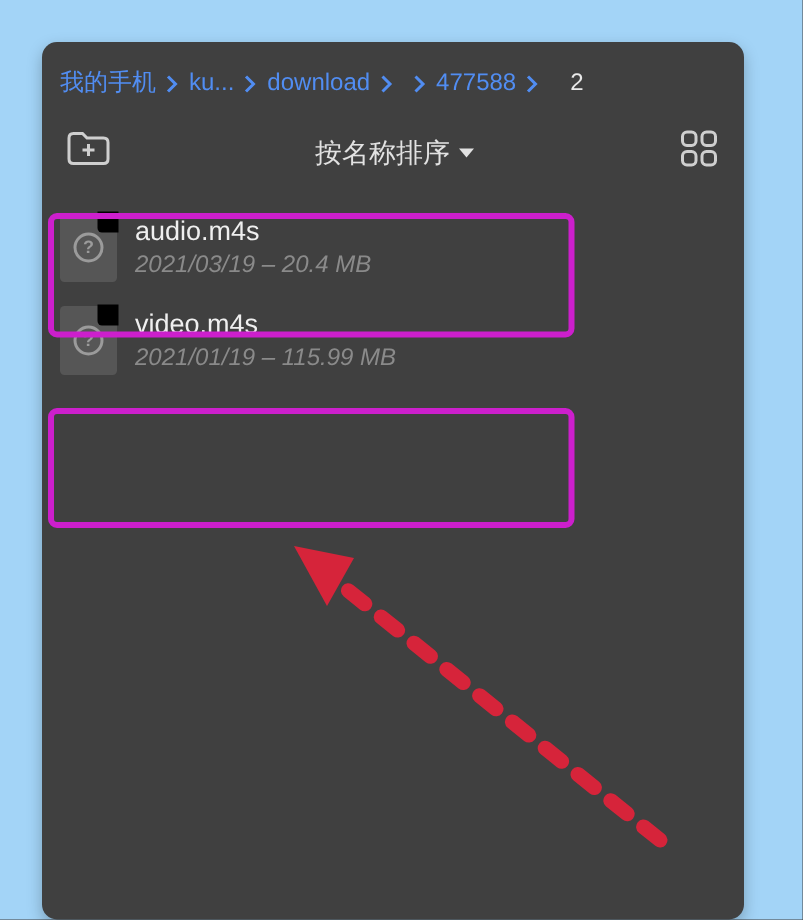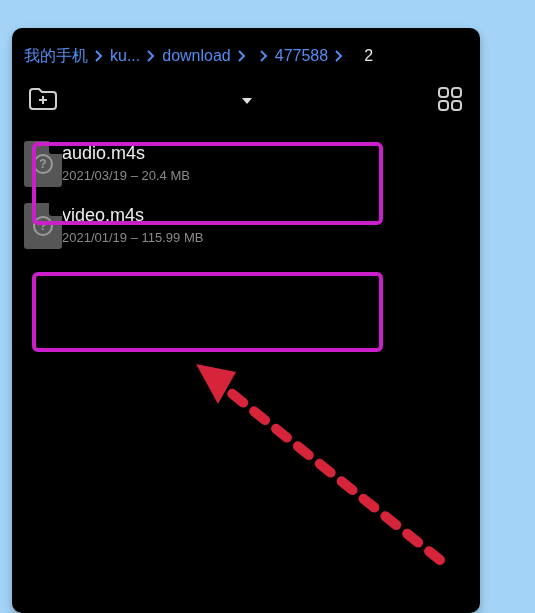--- a/index.html
+++ b/index.html
@@ -7,25 +7,25 @@
     padding: 0;
     background: #a3d4f7;
     font-family: "PingFang SC", "Microsoft YaHei", -apple-system, sans-serif;
     width: 535px;
     height: 613px;
     overflow: hidden;
     position: relative;
   }
   .phone-frame {
     position: absolute;
-    left: 12px;
+    left: 28px;
     top: 28px;
     width: 468px;
     height: 580px;
-    background: #000000;
+    background: #404040;
     border-radius: 10px;
     box-shadow: 0 4px 10px rgba(0,0,0,0.25);
     padding-top: 5px;
   }
   .breadcrumb {
     display: flex;
     align-items: center;
     padding: 12px 12px 12px 12px;
     font-size: 16px;
     line-height: 22px;
@@ -71,21 +71,21 @@
   .grid-icon {
     color: #cfcfcf;
   }
   .file-list {
     padding: 0 2px;
   }
   .file-row {
     display: flex;
     align-items: center;
     padding: 8px 10px 8px 10px;
-    gap: 0;
+    gap: 12px;
   }
   .file-icon {
     width: 38px;
     height: 46px;
     background: #565656;
     border-radius: 3px 10px 3px 3px;
     position: relative;
     display:flex;
     align-items:center;
     justify-content:center;
@@ -110,23 +110,24 @@
     color:#9b9b9b;font-size:12px;font-weight:700;
   }
   .file-text { display:flex; flex-direction:column; }
   .file-name {
     color: #efefef;
     font-size: 18px;
     line-height:22px;
   }
   .file-meta {
     color: #8a8a8a;
-    font-size: 13px;
+    font-size: 16px;
     line-height:20px;
     margin-top:2px;
+    font-style:italic;
   }
   .hl-box {
     position: absolute;
     border: 4px solid #cc1fcc;
     border-radius: 6px;
     box-sizing: border-box;
     pointer-events: none;
     z-index:5;
   }
   .annot-svg{
@@ -177,20 +178,21 @@
 
   <div class="toolbar">
     <span class="new-folder-icon">
       <svg width="30" height="26" viewBox="0 0 30 26">
         <path d="M2 6 Q2 3 5 3 L11 3 L14 6 L25 6 Q28 6 28 9 L28 20 Q28 23 25 23 L5 23 Q2 23 2 20 Z" fill="none" stroke="#cfcfcf" stroke-width="2"></path>
         <line x1="15" y1="10" x2="15" y2="18" stroke="#cfcfcf" stroke-width="2"></line>
         <line x1="11" y1="14" x2="19" y2="14" stroke="#cfcfcf" stroke-width="2"></line>
       </svg>
     </span>
     <div class="sort-button">
+      <span>按名称排序</span>
       <span class="caret-down"></span>
     </div>
     <span class="grid-icon">
       <svg width="28" height="28" viewBox="0 0 28 28">
         <rect x="3" y="3" width="9" height="9" rx="3" fill="none" stroke="#cfcfcf" stroke-width="2"></rect>
         <rect x="16" y="3" width="9" height="9" rx="3" fill="none" stroke="#cfcfcf" stroke-width="2"></rect>
         <rect x="3" y="16" width="9" height="9" rx="3" fill="none" stroke="#cfcfcf" stroke-width="2"></rect>
         <rect x="16" y="16" width="9" height="9" rx="3" fill="none" stroke="#cfcfcf" stroke-width="2"></rect>
       </svg>
     </span>

